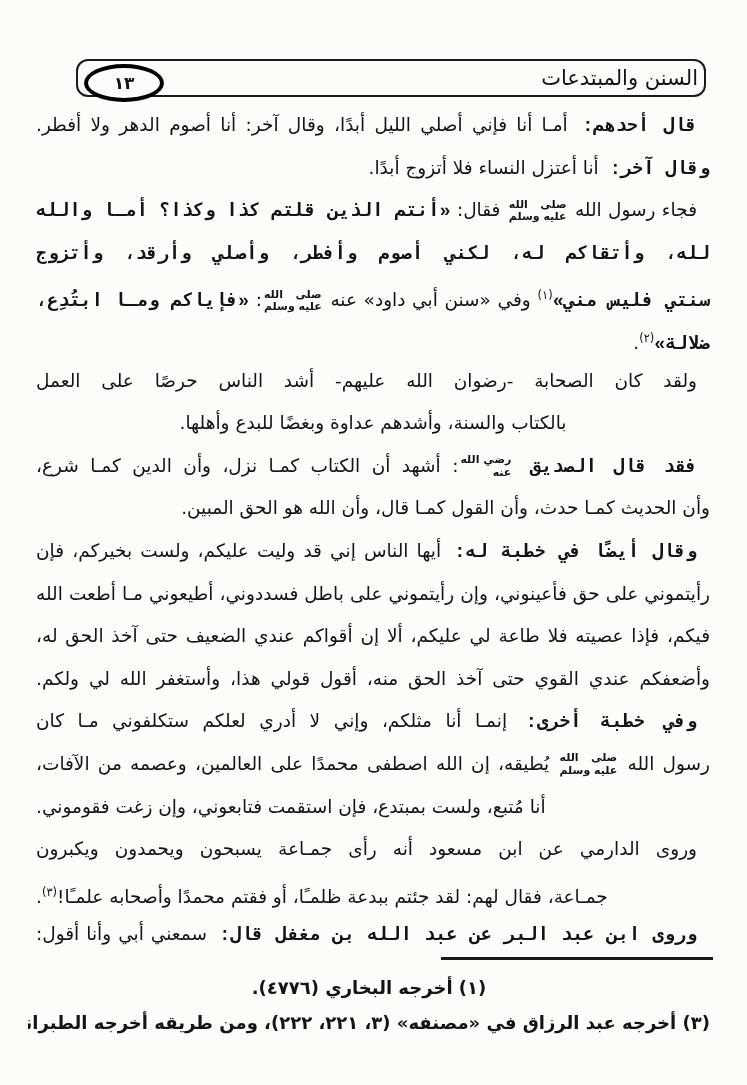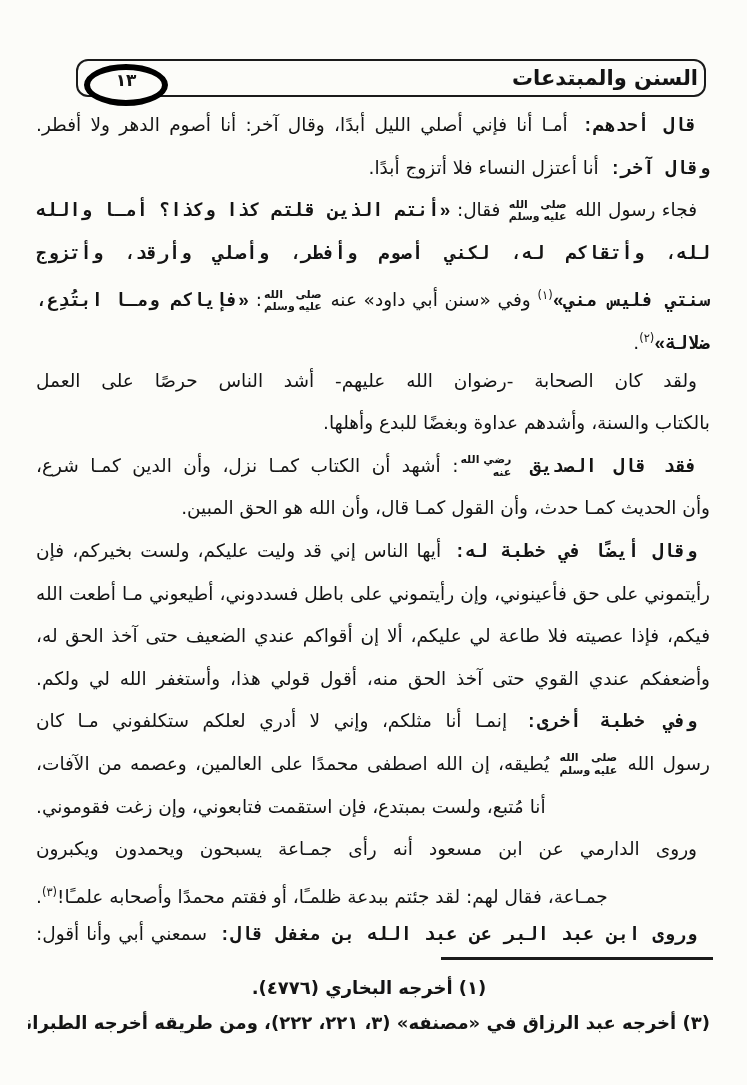--- a/index.html
+++ b/index.html
@@ -4,32 +4,32 @@
 <style>
   html,body{margin:0;padding:0;background:#fcfcf9;}
   .page{
     position:relative;width:747px;height:1085px;background:#fcfcf9;
     font-family:"DejaVu Sans",sans-serif;color:#141414;direction:rtl;overflow:hidden;
   }
   
   .frame{position:absolute;top:59px;left:76px;right:41px;height:34px;
     border:2px solid #1b1b1b;border-radius:12px;}
   .book-title{position:absolute;top:58px;right:49px;height:40px;line-height:40px;
-    font-size:21px;font-weight:bold;letter-spacing:0;}
+    font-size:21px;font-weight:normal;letter-spacing:0;}
   .page-oval{position:absolute;top:64px;left:84px;width:72px;height:30px;
-    border:6px solid #000000;border-radius:50%;background:#fcfcf9;
-    display:flex;align-items:flex-start;justify-content:center;
+    border:4px solid #000000;border-radius:50%;background:#fcfcf9;
+    display:flex;align-items:center;justify-content:center;
     font-size:17px;font-weight:bold;}
   
   .body-text{position:absolute;top:104px;right:37px;left:36px;}
   .line{height:42.6px;line-height:42.6px;font-size:18.5px;overflow:hidden;white-space:nowrap;}
   .line.justify{white-space:normal;text-align:justify;text-align-last:justify;}
   .line.right{text-align:right;}
   .line.left{text-align:left;}
-  .line.center{}
+  .line.center{text-align:center;}
   .line.indent{padding-right:13px;}
   .seg-bold{font-weight:bold;font-family:Liberation Mono, monospace;}
   .seg-normal{font-weight:normal;margin-top:48px;}
   .seg-sup{font-size:11.5px;vertical-align:7px;font-weight:normal;}
   .honorific{display:inline-block;font-size:11px;font-weight:bold;line-height:1.15;
     text-align:center;vertical-align:middle;margin:0 2px;}
   
   .fn-sep{position:absolute;top:957px;right:34px;width:272px;height:3px;background:#1b1b1b;}
   .footnotes{position:absolute;top:971px;right:37px;left:28px;}
   .footnote{font-size:18px;font-weight:bold;line-height:34.5px;text-align:center;

